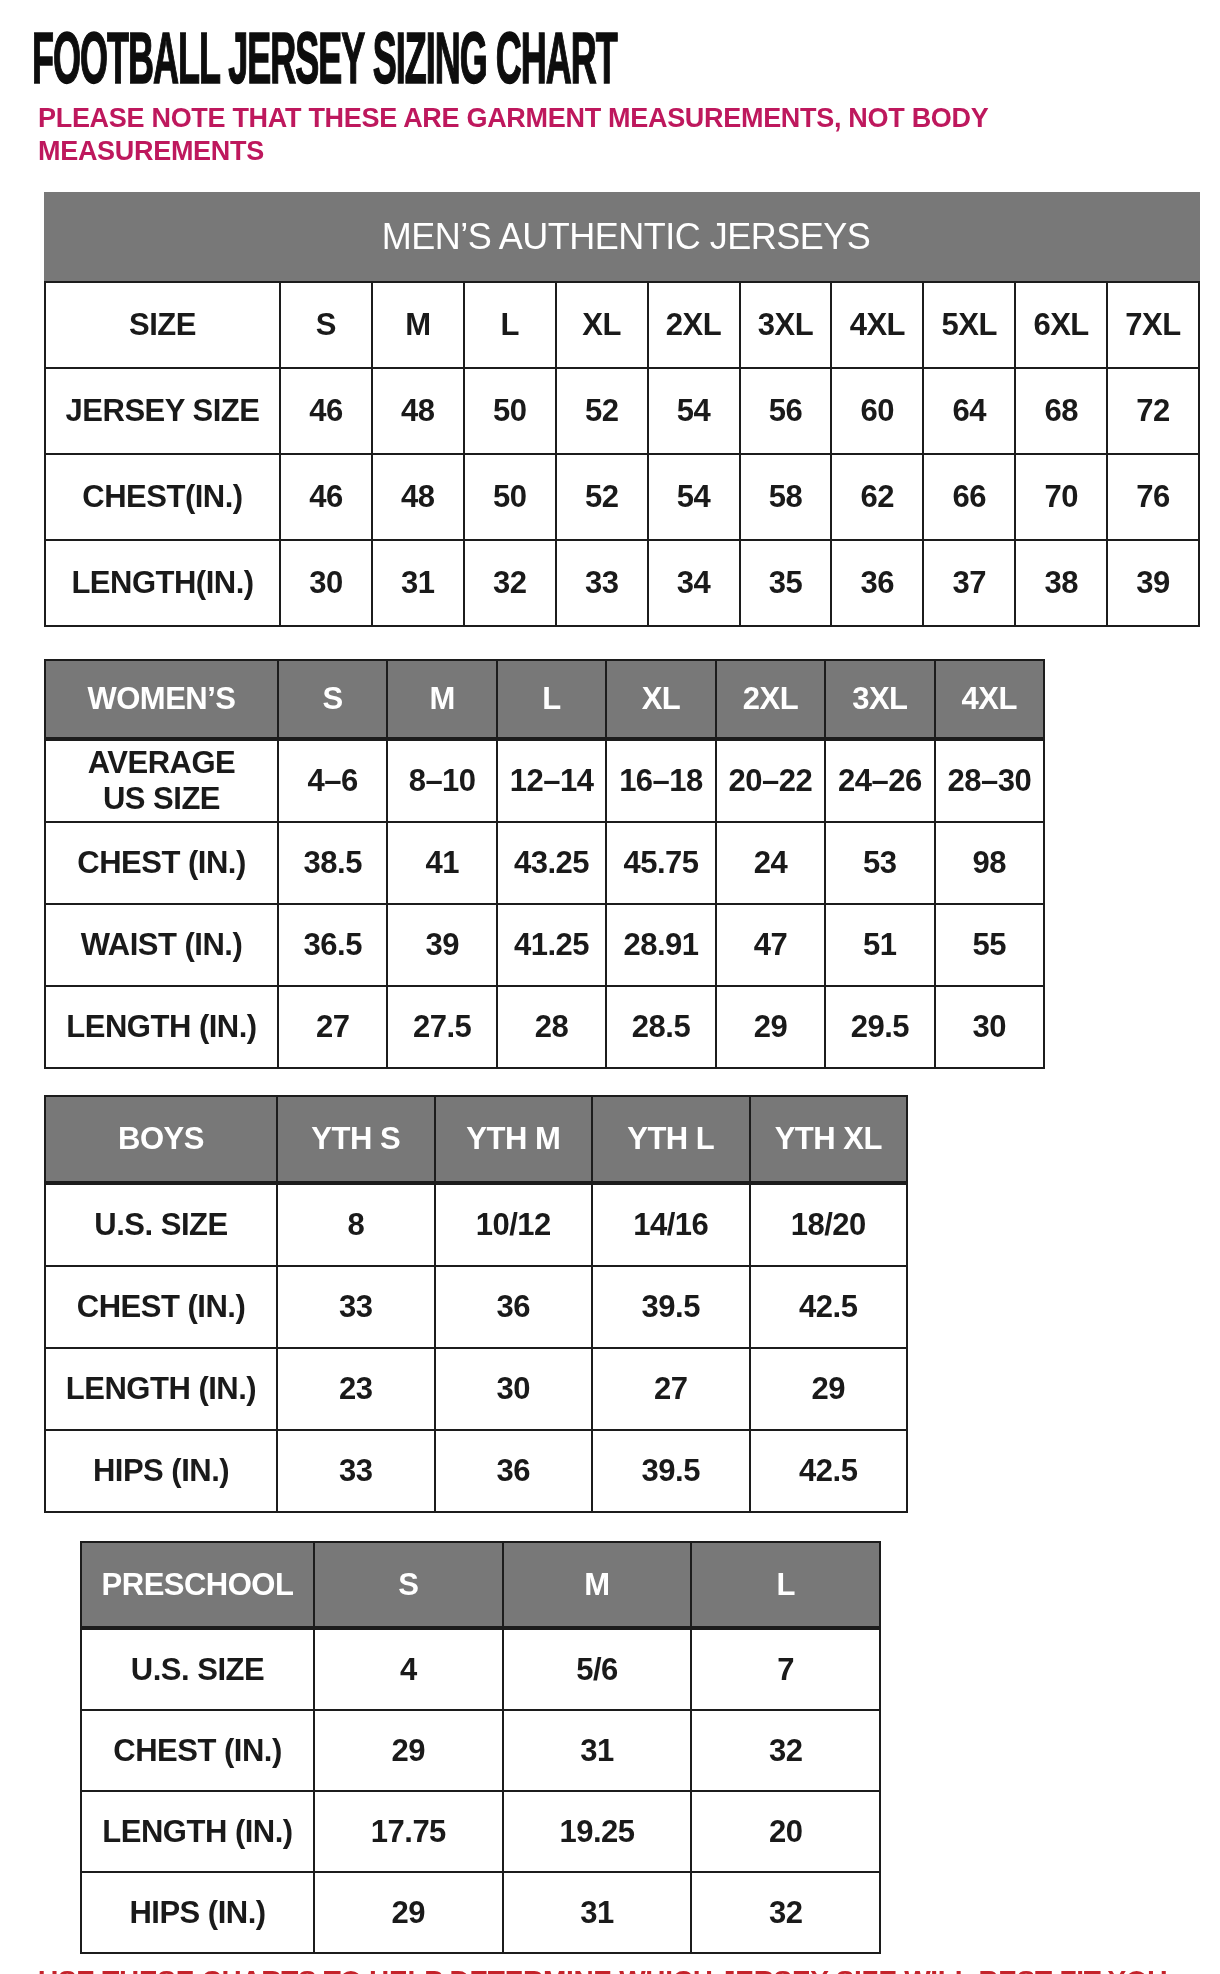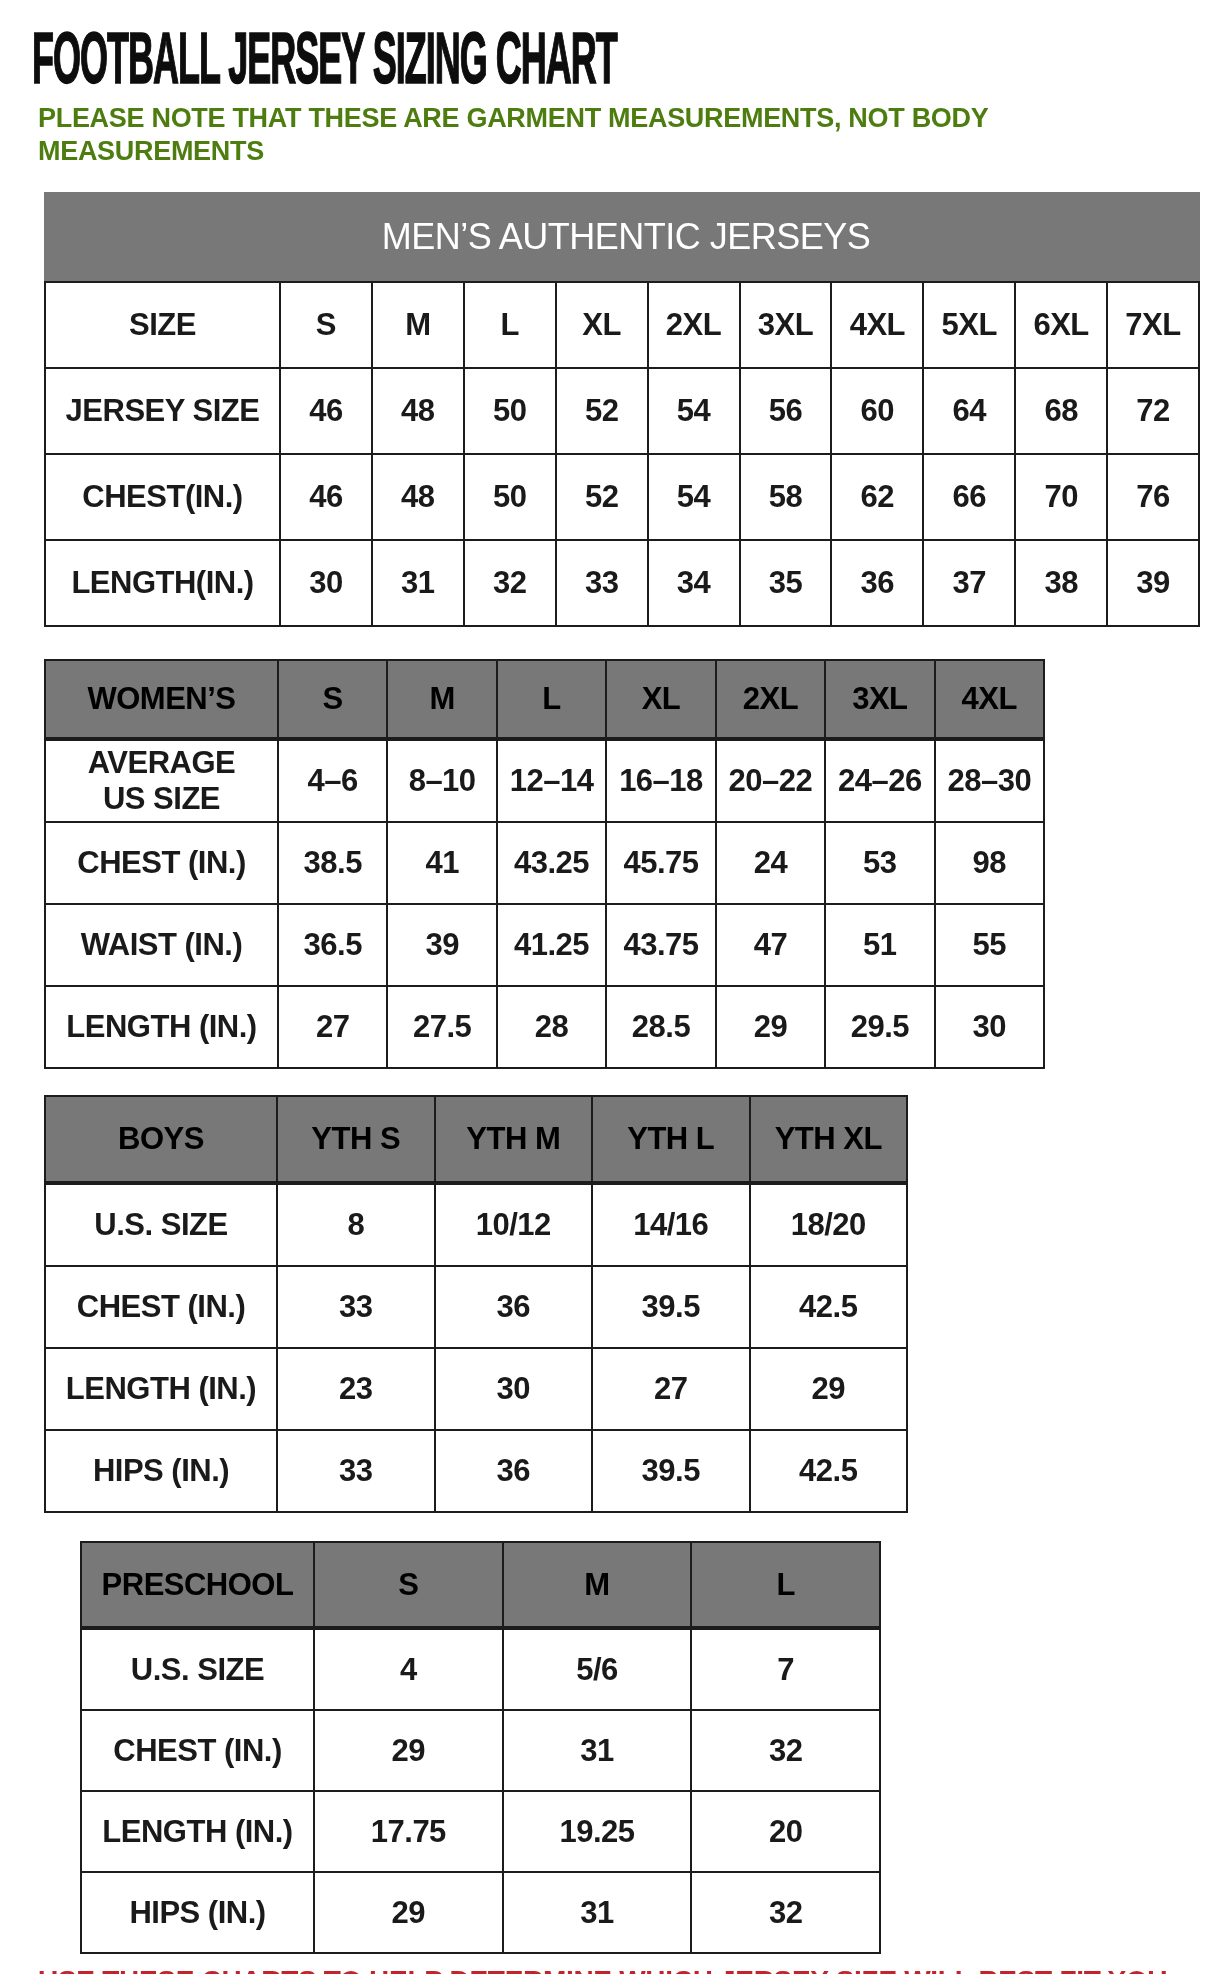--- a/index.html
+++ b/index.html
@@ -29,21 +29,21 @@
     font-size: 72px;
     line-height: 76px;
     font-weight: bold;
     letter-spacing: -2px;
     color: #0d0d0d;
     -webkit-text-stroke: 1.5px #0d0d0d;
     transform: scaleX(0.5);
     transform-origin: 0 50%;
   }
   .note {
-    color: #4d7c0f;
+    color: #be185d;
     font-size: 27px;
     line-height: 33px;
     font-weight: bold;
     letter-spacing: -0.3px;
     margin: 0 0 24px -6px;
   }
   .footer-note {
     color: #c4232b;
     font-size: 28px;
     line-height: 34px;
@@ -83,21 +83,21 @@
     min-width: 0;
   }
   .td.label {
     padding: 4px 10px;
     white-space: pre-line;
   }
   .cells { display: contents; }
   .cells > .td { border-left: 2px solid #1c1c1c; }
   .head .td {
     background: #787878;
-    color: #000000;
+    color: #ffffff;
   }
 
   
   .mens  { width: 1156px; margin-bottom: 32px; }
   .mens  .tr { grid-template-columns: 233px repeat(10, 1fr); min-height: 84px; }
 
   .womens { width: 1001px; margin-bottom: 26px; }
   .womens .tr { grid-template-columns: 231px repeat(7, 1fr); min-height: 80px; }
   .womens .tr.head { min-height: 76px; }
 
@@ -153,21 +153,21 @@
         <div class="td label">AVERAGE
 US SIZE</div>
         <div class="cells"><div class="td">4–6</div><div class="td">8–10</div><div class="td">12–14</div><div class="td">16–18</div><div class="td">20–22</div><div class="td">24–26</div><div class="td">28–30</div></div>
       </div>
       <div class="tr">
         <div class="td label">CHEST (IN.)</div>
         <div class="cells"><div class="td">38.5</div><div class="td">41</div><div class="td">43.25</div><div class="td">45.75</div><div class="td">24</div><div class="td">53</div><div class="td">98</div></div>
       </div>
       <div class="tr">
         <div class="td label">WAIST (IN.)</div>
-        <div class="cells"><div class="td">36.5</div><div class="td">39</div><div class="td">41.25</div><div class="td">43.75</div><div class="td">47</div><div class="td">51</div><div class="td">55</div></div>
+        <div class="cells"><div class="td">36.5</div><div class="td">39</div><div class="td">41.25</div><div class="td">28.91</div><div class="td">47</div><div class="td">51</div><div class="td">55</div></div>
       </div>
       <div class="tr">
         <div class="td label">LENGTH (IN.)</div>
         <div class="cells"><div class="td">27</div><div class="td">27.5</div><div class="td">28</div><div class="td">28.5</div><div class="td">29</div><div class="td">29.5</div><div class="td">30</div></div>
       </div>
     </div>
   </section>
 
   <section class="tbl boys">
     <div class="grid">

